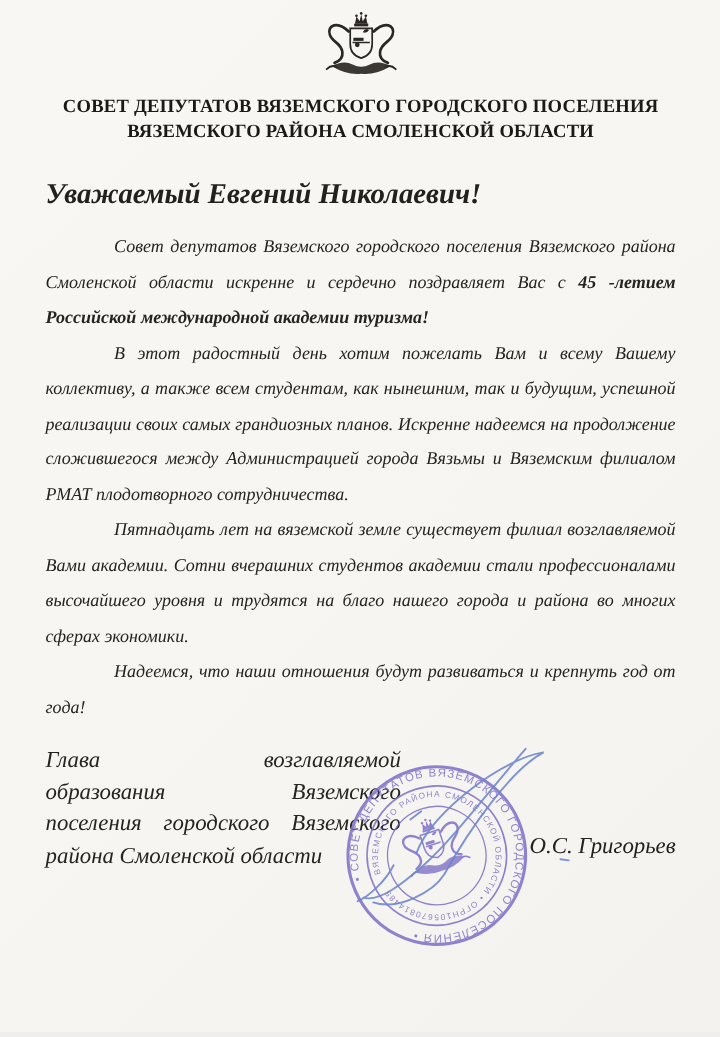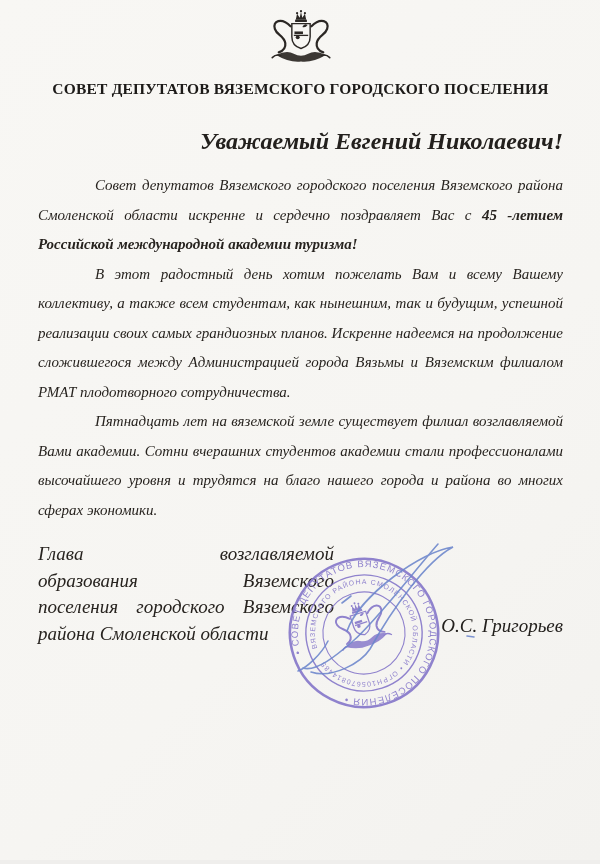--- a/index.html
+++ b/index.html
@@ -27,21 +27,21 @@
     margin-top: 10px;
     text-align: center;
     font-weight: bold;
     font-size: 15.5px;
     line-height: 21px;
     color: #1c1a18;
     letter-spacing: 0.2px;
   }
   .salutation {
     margin-top: 29px;
-    text-align: right;
+    text-align: left;
     font-style: italic;
     font-weight: bold;
     font-size: 24px;
     color: #23201d;
   }
   .body-text { margin-top: 16px; }
   .para {
     margin: 0;
     font-style: italic;
     font-size: 15px;
@@ -120,28 +120,30 @@
 </svg>
 
 <div class="page">
 
   <svg class="emblem-top" viewBox="0 0 104 88">
     <use href="#coa"></use>
   </svg>
 
   <div class="org-header">
     <div>СОВЕТ ДЕПУТАТОВ ВЯЗЕМСКОГО ГОРОДСКОГО ПОСЕЛЕНИЯ</div>
+    <div>ВЯЗЕМСКОГО РАЙОНА СМОЛЕНСКОЙ ОБЛАСТИ</div>
   </div>
 
   <div class="salutation">Уважаемый Евгений Николаевич!</div>
 
   <div class="body-text">
     <p class="para"><span>Совет депутатов Вяземского городского поселения Вяземского района Смоленской области искренне и сердечно поздравляет Вас с </span><b>45 -летием Российской международной академии туризма!</b></p>
     <p class="para">В этот радостный день хотим пожелать Вам и всему Вашему коллективу, а также всем студентам, как нынешним, так и будущим, успешной реализации своих самых грандиозных планов. Искренне надеемся на продолжение сложившегося между Администрацией города Вязьмы и Вяземским филиалом РМАТ плодотворного сотрудничества.</p>
     <p class="para">Пятнадцать лет на вяземской земле существует филиал возглавляемой Вами академии. Сотни вчерашних студентов академии стали профессионалами высочайшего уровня и трудятся на благо нашего города и района во многих сферах экономики.</p>
+    <p class="para">Надеемся, что наши отношения будут развиваться и крепнуть год от года!</p>
   </div>
 
   <div class="sig-section">
 
     <div class="sig-position">
       <div class="sig-line-flex">
         <span>Глава</span>
         <span>возглавляемой</span>
       </div>
       <div class="sig-line-flex">

